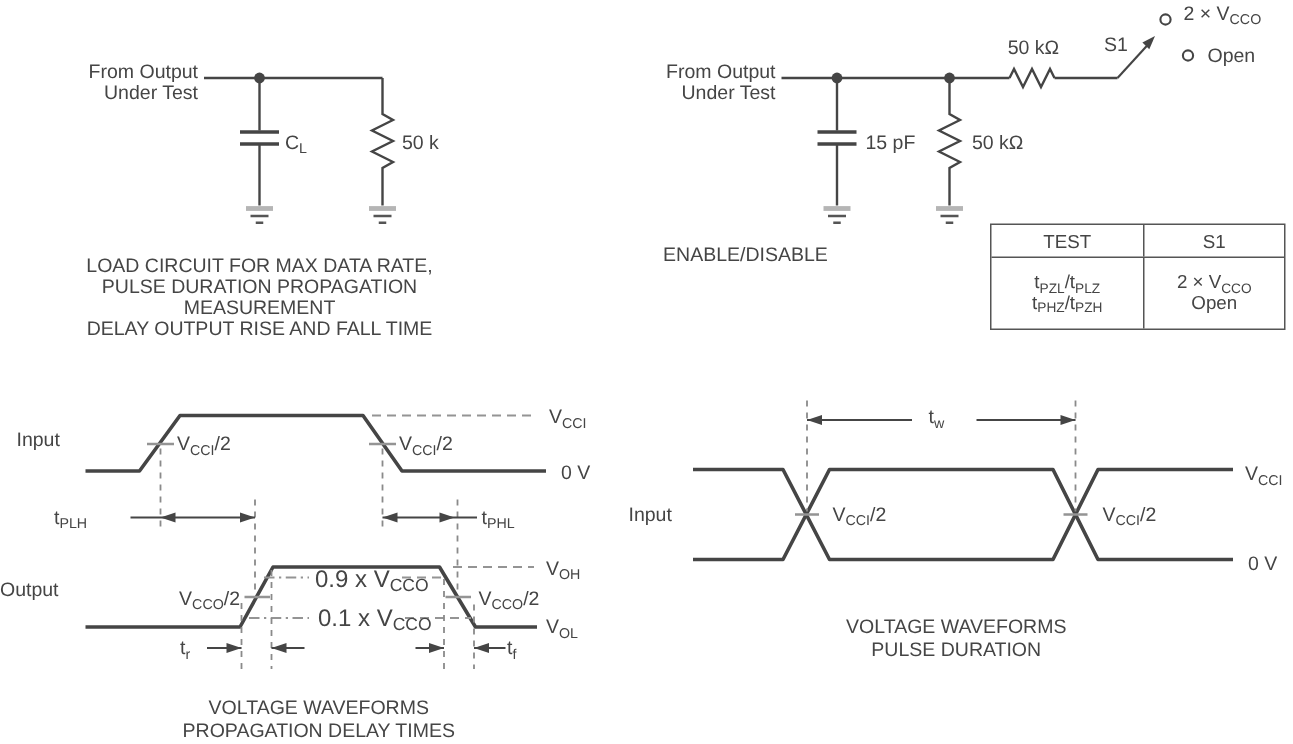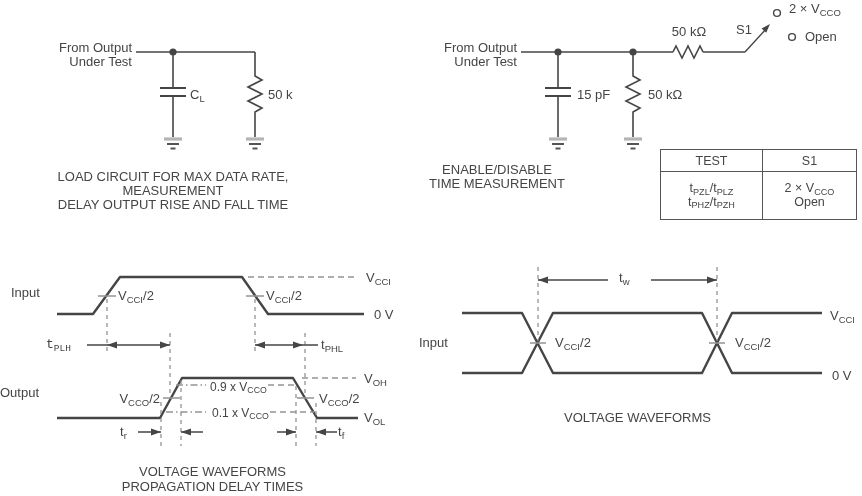--- a/index.html
+++ b/index.html
@@ -1,20 +1,20 @@
 <!DOCTYPE html>
 <html><head>
 <meta charset="utf-8">
 <style>
   html,body{margin:0;padding:0;background:#fff;}
   .stage{position:relative;width:862px;height:496px;background:#ffffff;overflow:hidden;
          font-family:"Liberation Sans", sans-serif;color:#454545;}
   svg.art{position:absolute;left:0;top:0;}
   .lbl{position:absolute;font-size:13px;line-height:14px;white-space:nowrap;color:#454545;}
-  .lbl.sm{font-size:12px;}
+  .lbl.sm{font-size:16px;}
   .lbl.rt{text-align:right;}
   .cap{position:absolute;font-size:13px;line-height:14px;text-align:center;color:#454545;}
   .cap span{display:block;text-align:center;}
   sub{font-size:0.73em;line-height:0;vertical-align:baseline;position:relative;bottom:-0.28em;}
   
   .s1table{position:absolute;left:660px;top:149px;width:197px;height:71px;box-sizing:border-box;
            border:1.4px solid #555;font-size:12.5px;color:#454545;}
   .s1table .hdr{display:flex;height:22px;border-bottom:1.4px solid #555;box-sizing:border-box;justify-content:space-between;}
   .s1table .cell{display:flex;align-items:center;justify-content:center;}
   .s1table .colA{width:102px;border-right:1.4px solid #555;box-sizing:border-box;}
@@ -120,37 +120,37 @@
   </svg>
 
   <div class="lbl rt" style="left:28px;top:41px;width:104px;">
     <span>From Output</span><br>
     <span>Under Test</span>
   </div>
   <span class="lbl" style="left:190px;top:88px;">C<sub>L</sub></span>
   <span class="lbl" style="left:268px;top:88px;">50 k</span>
   <div class="cap" style="left:33px;top:170px;width:280px;">
     <span>LOAD CIRCUIT FOR MAX DATA RATE,</span>
+    <span>PULSE DURATION PROPAGATION</span>
     <span>MEASUREMENT</span>
     <span>DELAY OUTPUT RISE AND FALL TIME</span>
   </div>
 
   <div class="lbl rt" style="left:415px;top:41px;width:102px;">
     <span>From Output</span><br>
     <span>Under Test</span>
   </div>
   <span class="lbl" style="left:577px;top:88px;">15 pF</span>
   <span class="lbl" style="left:648px;top:88px;">50 kΩ</span>
   <span class="lbl" style="left:667px;top:25px;width:44px;text-align:center;">50 kΩ</span>
   <span class="lbl" style="left:736px;top:23px;">S1</span>
   <span class="lbl" style="left:789px;top:2px;">2 × V<sub>CCO</sub></span>
   <span class="lbl" style="left:805px;top:30px;">Open</span>
   <div class="cap" style="left:412px;top:163px;width:170px;">
     <span>ENABLE/DISABLE</span>
-    <span>TIME MEASUREMENT</span>
   </div>
 
   <div class="s1table">
     <div class="hdr">
       <div class="cell colA">TEST</div>
       <div class="cell colB">S1</div>
     </div>
     <div class="bdy">
       <div class="colA colcells">
         <div>t<sub>PZL</sub>/t<sub>PLZ</sub></div>
@@ -161,21 +161,21 @@
         <div>Open</div>
       </div>
     </div>
   </div>
 
   <span class="lbl" style="left:11px;top:286px;">Input</span>
   <span class="lbl" style="left:118px;top:289px;">V<sub>CCI</sub>/2</span>
   <span class="lbl" style="left:266px;top:289px;">V<sub>CCI</sub>/2</span>
   <span class="lbl" style="left:366px;top:271px;">V<sub>CCI</sub></span>
   <span class="lbl" style="left:374px;top:308px;">0 V</span>
-  <span class="lbl" style="left:46px;top:338px;font-family:Liberation Mono, monospace;">t<sub>PLH</sub></span>
+  <span class="lbl" style="left:36px;top:338px;">t<sub>PLH</sub></span>
   <span class="lbl" style="left:321px;top:338px;">t<sub>PHL</sub></span>
   <span class="lbl" style="left:0px;top:386px;">Output</span>
   <span class="lbl rt" style="left:104px;top:392px;width:56px;">V<sub>CCO</sub>/2</span>
   <span class="lbl" style="left:319px;top:392px;">V<sub>CCO</sub>/2</span>
   <span class="lbl sm" style="left:210px;top:380px;">0.9 x V<sub>CCO</sub></span>
   <span class="lbl sm" style="left:212px;top:406px;">0.1 x V<sub>CCO</sub></span>
   <span class="lbl" style="left:364px;top:372px;">V<sub>OH</sub></span>
   <span class="lbl" style="left:364px;top:411px;">V<sub>OL</sub></span>
   <span class="lbl" style="left:120px;top:425px;">t<sub>r</sub></span>
   <span class="lbl" style="left:338px;top:425px;">t<sub>f</sub></span>
@@ -185,15 +185,16 @@
   </div>
 
   <span class="lbl" style="left:419px;top:336px;">Input</span>
   <span class="lbl" style="left:619px;top:271px;">t<sub>w</sub></span>
   <span class="lbl" style="left:555px;top:336px;">V<sub>CCI</sub>/2</span>
   <span class="lbl" style="left:735px;top:336px;">V<sub>CCI</sub>/2</span>
   <span class="lbl" style="left:830px;top:309px;">V<sub>CCI</sub></span>
   <span class="lbl" style="left:832px;top:369px;">0 V</span>
   <div class="cap" style="left:485px;top:410px;width:305px;line-height:15px;">
     <span>VOLTAGE WAVEFORMS</span>
+    <span>PULSE DURATION</span>
   </div>
 
 </div>
 
 </body></html>

